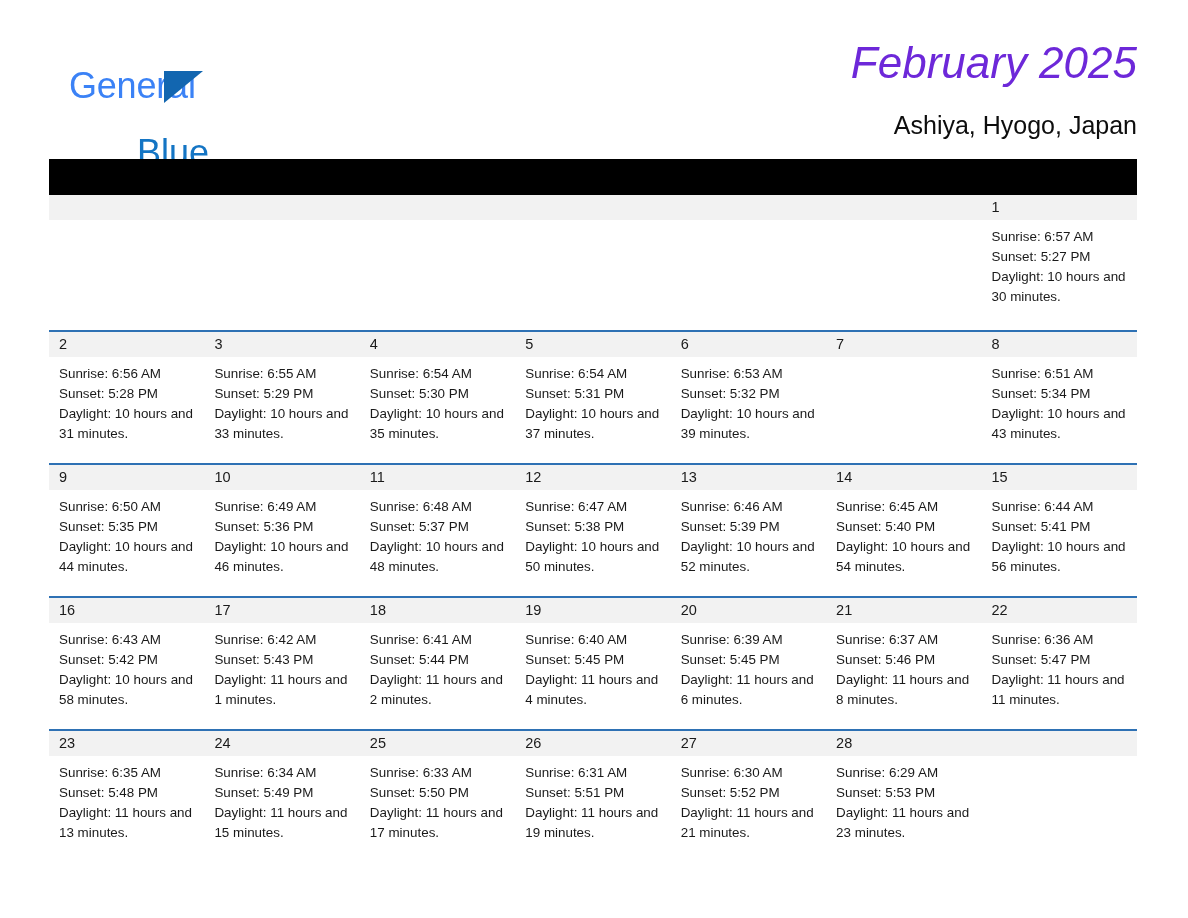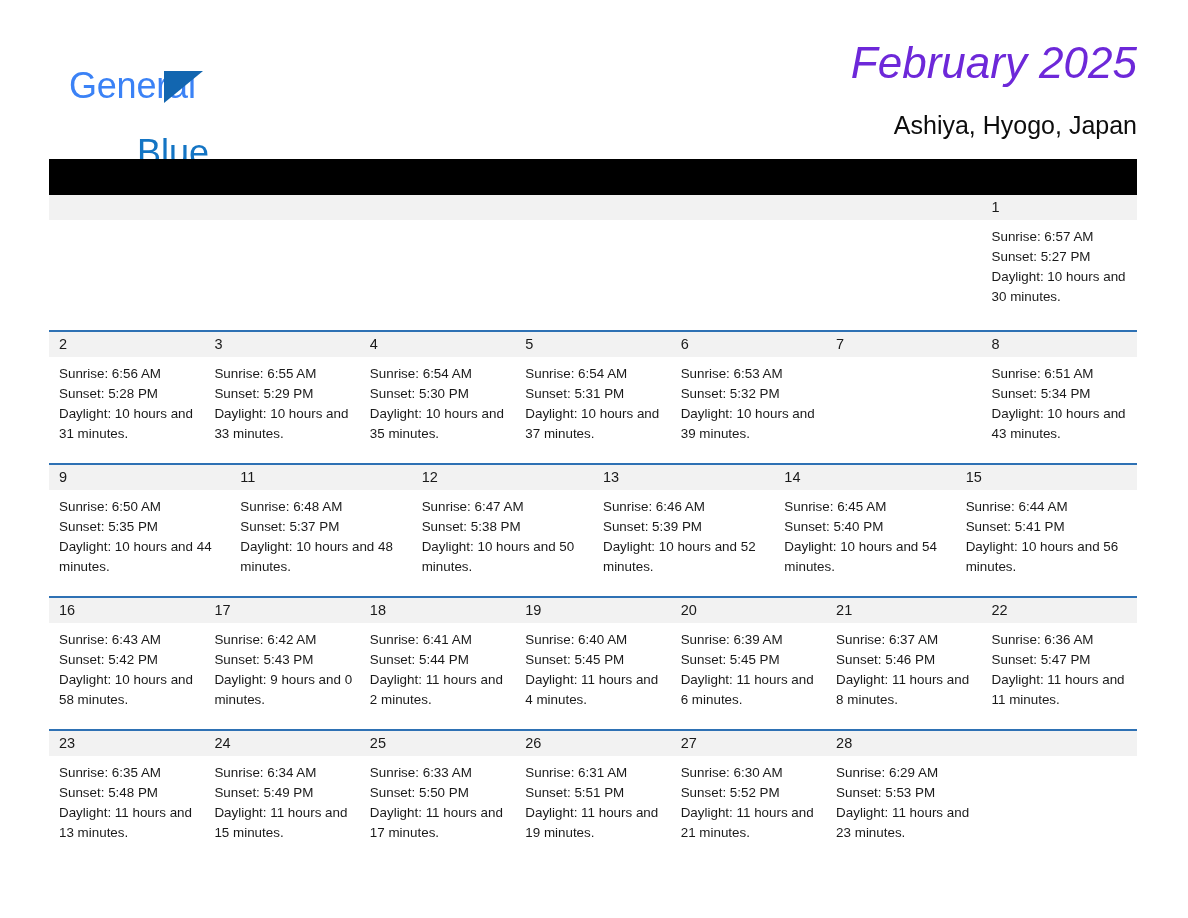--- a/index.html
+++ b/index.html
@@ -307,20 +307,28 @@
     <div class="week-row">
       <div class="day-cell">
         <div class="day-head">9</div>
         <div class="day-body">
           <div>Sunrise: 6:50 AM</div>
           <div>Sunset: 5:35 PM</div>
           <div class="daylight">Daylight: 10 hours and 44 minutes.</div>
         </div>
       </div>
       <div class="day-cell">
+        <div class="day-head">10</div>
+        <div class="day-body">
+          <div>Sunrise: 6:49 AM</div>
+          <div>Sunset: 5:36 PM</div>
+          <div class="daylight">Daylight: 10 hours and 46 minutes.</div>
+        </div>
+      </div>
+      <div class="day-cell">
         <div class="day-head">11</div>
         <div class="day-body">
           <div>Sunrise: 6:48 AM</div>
           <div>Sunset: 5:37 PM</div>
           <div class="daylight">Daylight: 10 hours and 48 minutes.</div>
         </div>
       </div>
       <div class="day-cell">
         <div class="day-head">12</div>
         <div class="day-body">
@@ -362,21 +370,21 @@
           <div>Sunrise: 6:43 AM</div>
           <div>Sunset: 5:42 PM</div>
           <div class="daylight">Daylight: 10 hours and 58 minutes.</div>
         </div>
       </div>
       <div class="day-cell">
         <div class="day-head">17</div>
         <div class="day-body">
           <div>Sunrise: 6:42 AM</div>
           <div>Sunset: 5:43 PM</div>
-          <div class="daylight">Daylight: 9 hours and 0 minutes.</div>
+          <div class="daylight">Daylight: 11 hours and 1 minutes.</div>
         </div>
       </div>
       <div class="day-cell">
         <div class="day-head">18</div>
         <div class="day-body">
           <div>Sunrise: 6:41 AM</div>
           <div>Sunset: 5:44 PM</div>
           <div class="daylight">Daylight: 11 hours and 2 minutes.</div>
         </div>
       </div>

